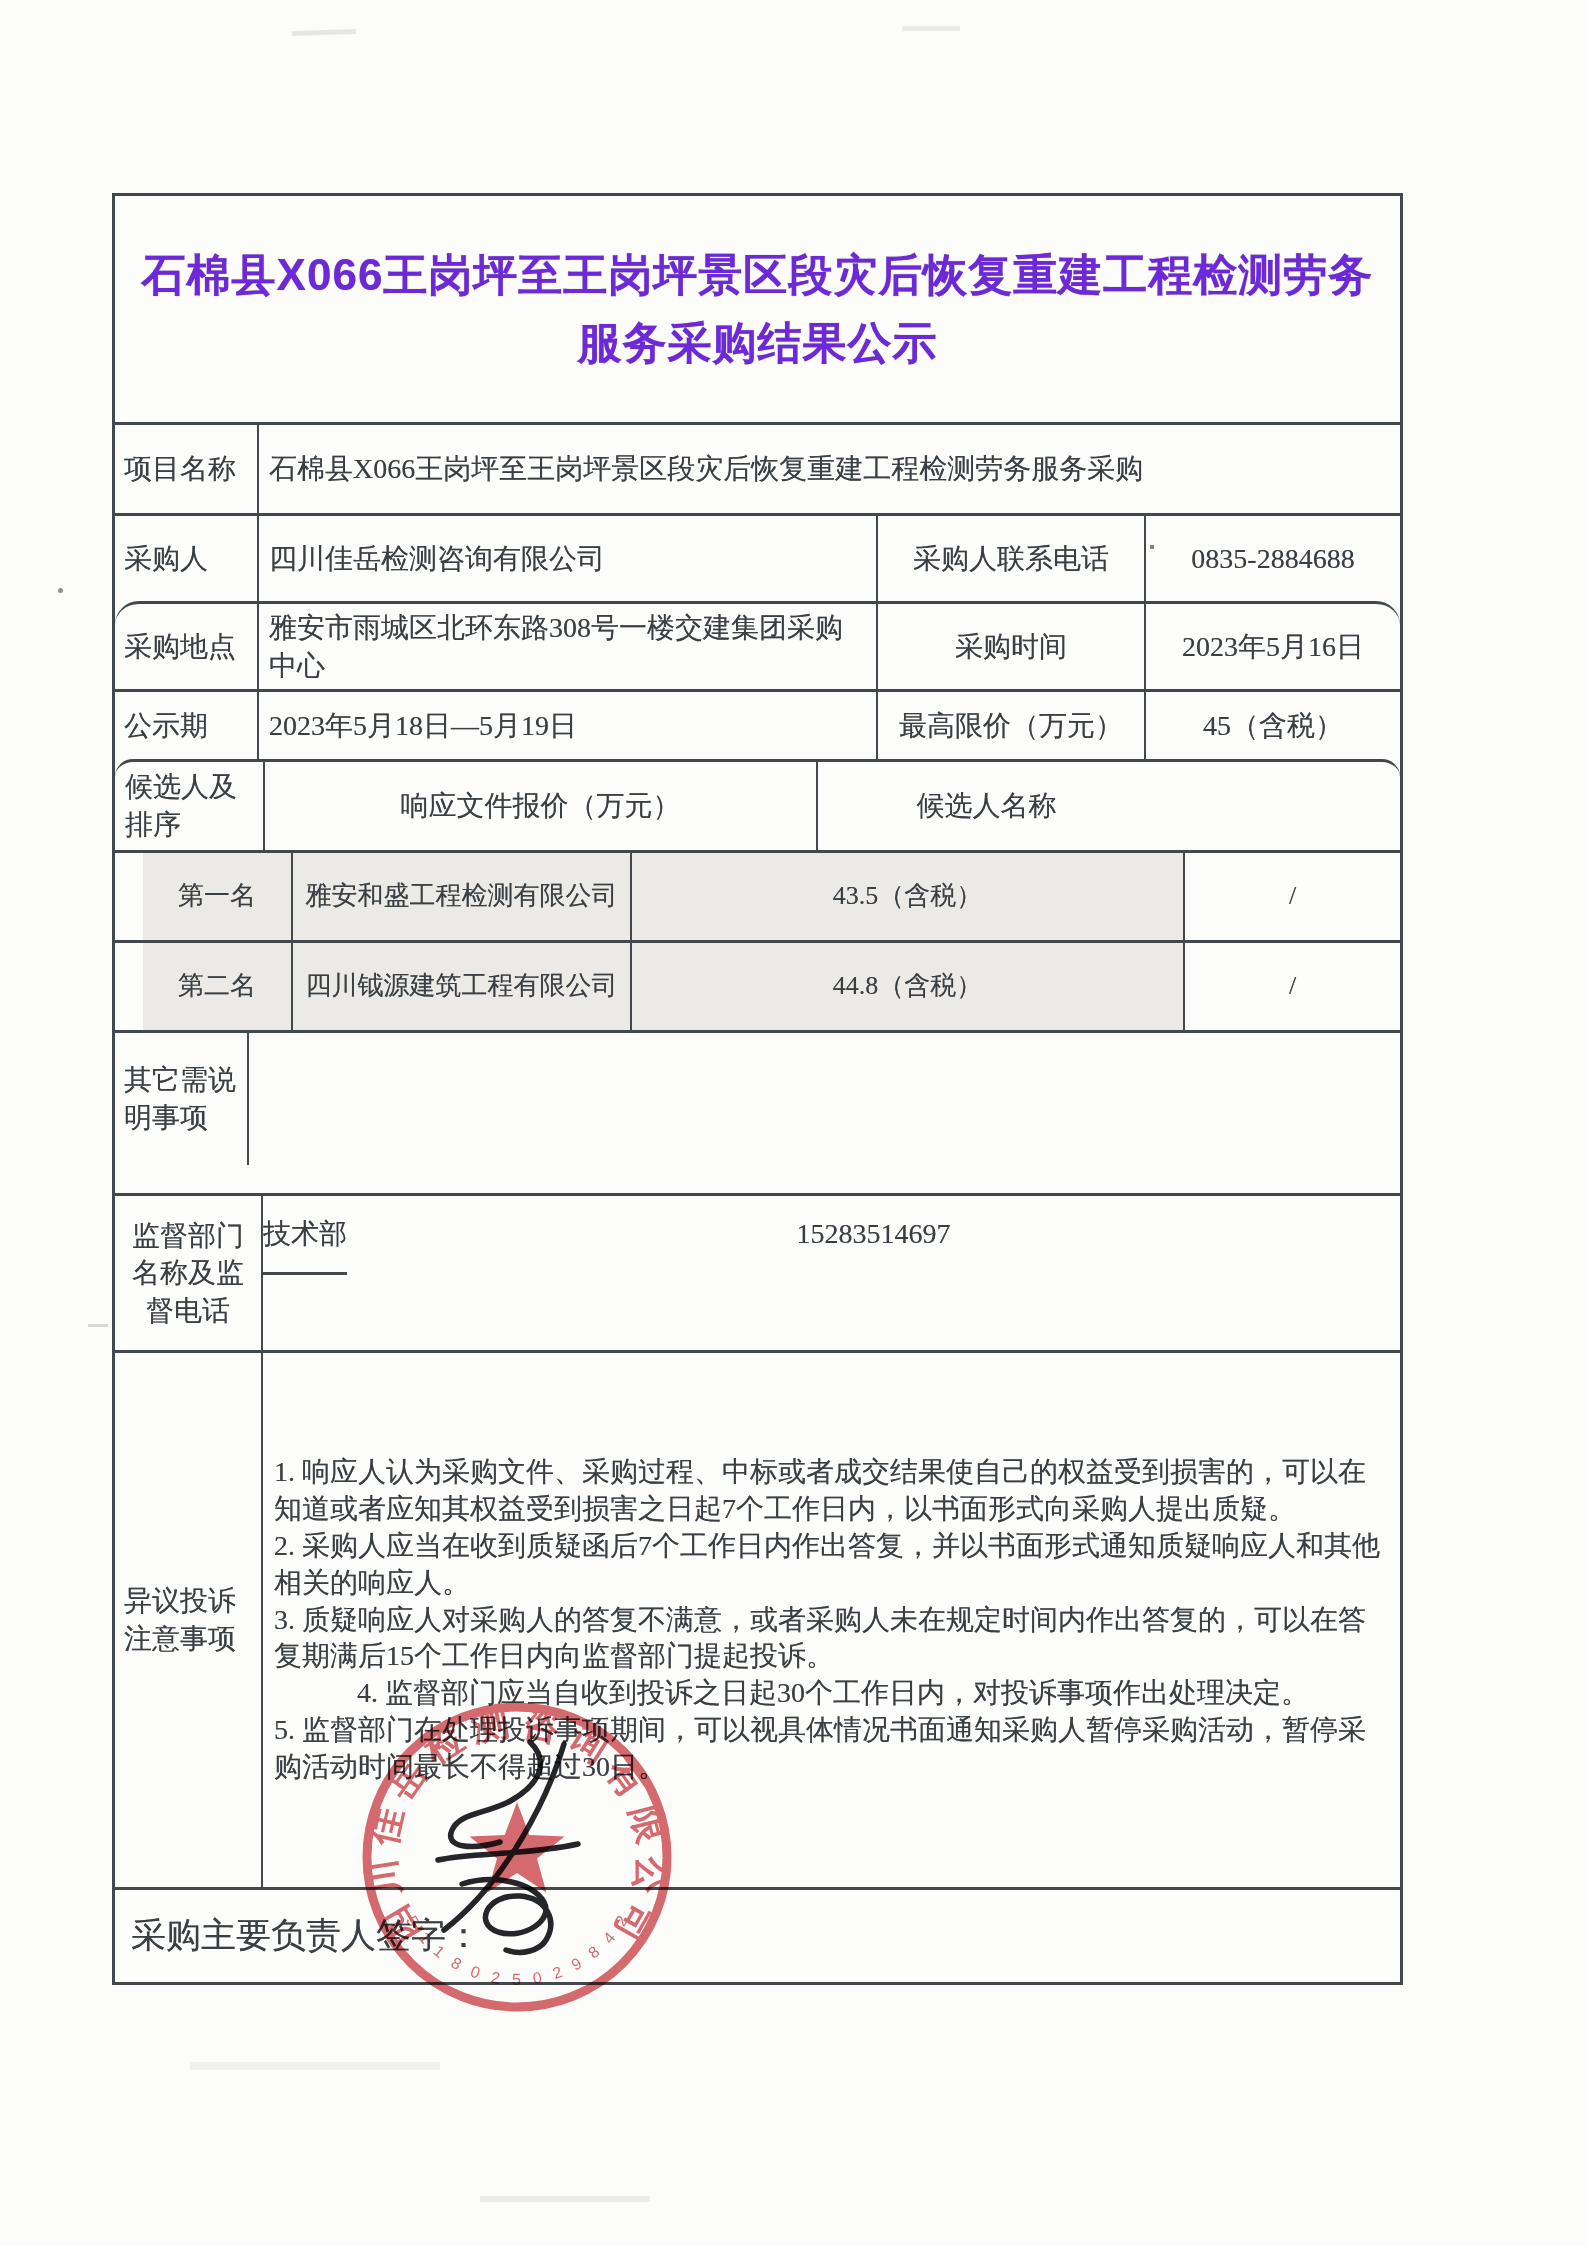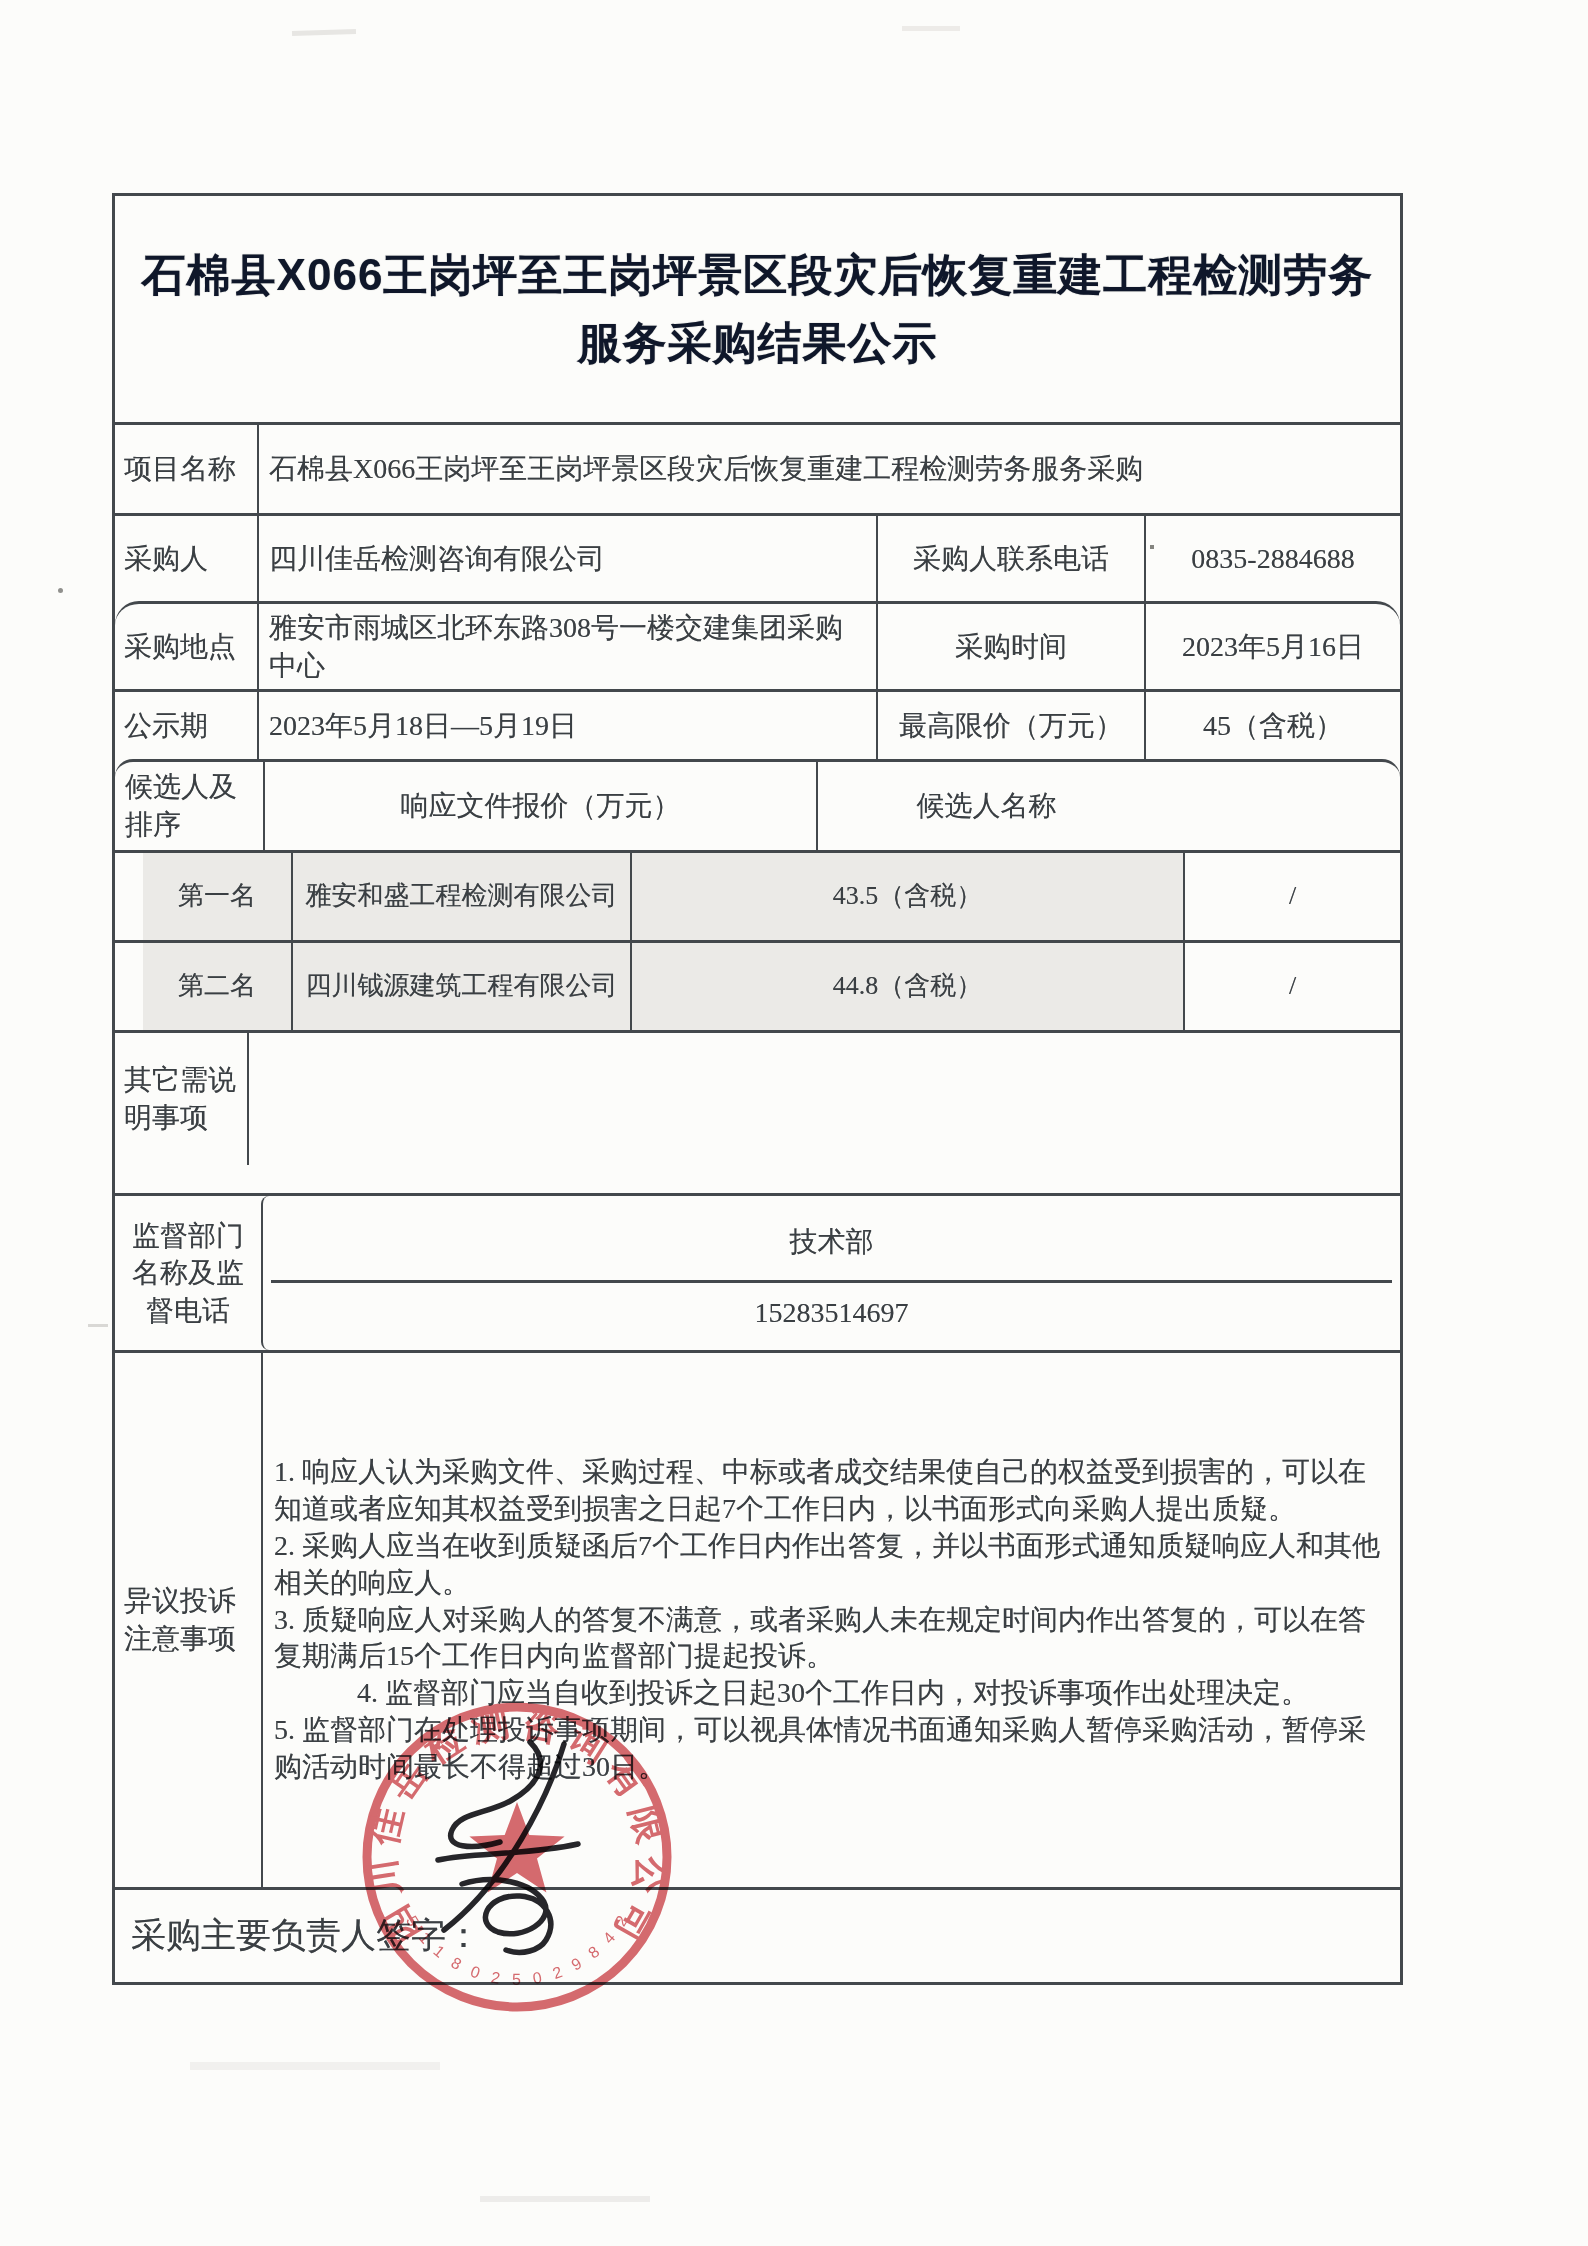--- a/index.html
+++ b/index.html
@@ -33,21 +33,21 @@
   .c:first-child{border-left:none;}
   .lbl{width:142px;flex:none;padding-left:9px;padding-right:6px;}
   .val{flex:1;}
   .l2{width:268px;flex:none;justify-content:center;text-align:center;}
   .v2{width:256px;flex:none;justify-content:center;text-align:center;}
   .center{justify-content:center;text-align:center;}
   
   .title-row{height:226px;flex-direction:column;justify-content:center;align-items:center;}
   .doc-title{
     font-family:"Liberation Sans","DejaVu Sans",sans-serif;
-    font-weight:bold;font-size:44px;line-height:1.55;color:#0f172a;
+    font-weight:bold;font-size:44px;line-height:1.55;color:#6d28d9;
     text-align:center;letter-spacing:1px;
     text-shadow:0 0 1px rgba(40,45,50,.5);
   }
   
   .h-project{height:91px;}
   .h-purchaser{height:88px;}
   .h-place{height:88px;border-radius:24px;}
   .h-publicity{height:70px;}
   .h-candhead{height:91px;border-radius:18px;}
   .h-cand{height:90px;padding-left:28px;}
@@ -57,21 +57,21 @@
   .h-sign{height:95px;}
   
   .w-rank{width:148px;flex:none;}
   .w-name{width:339px;flex:none;}
   .w-price{width:553px;flex:none;}
   .w-rem{flex:1;}
   .cand-row .c{font-size:26px;}
   .cand-row .gray{background:#ebeae7;}
   .slash{font-size:30px;}
   
-  .sup-content{flex:1;display:flex;flex-direction:column;padding:8px;align-items:stretch;border-radius:8px;}
+  .sup-content{flex:1;display:flex;flex-direction:row;padding:0;align-items:stretch;}
   .sup-sub{flex:none;height:76px;display:flex;align-items:center;justify-content:center;
     border-bottom:3px solid #43484c;font-size:28px;text-align:center;}
   .sup-sub:last-child{border-bottom:none;flex:1;}
   
   .dispute-content{flex:1;display:flex;flex-direction:column;justify-content:center;
     padding:10px 8px 10px 11px;}
   .dispute-content p{margin:0;font-size:28px;line-height:1.32;text-align:left;}
   
   .sign-cell{flex:1;padding-left:16px;font-size:35px;}
   

